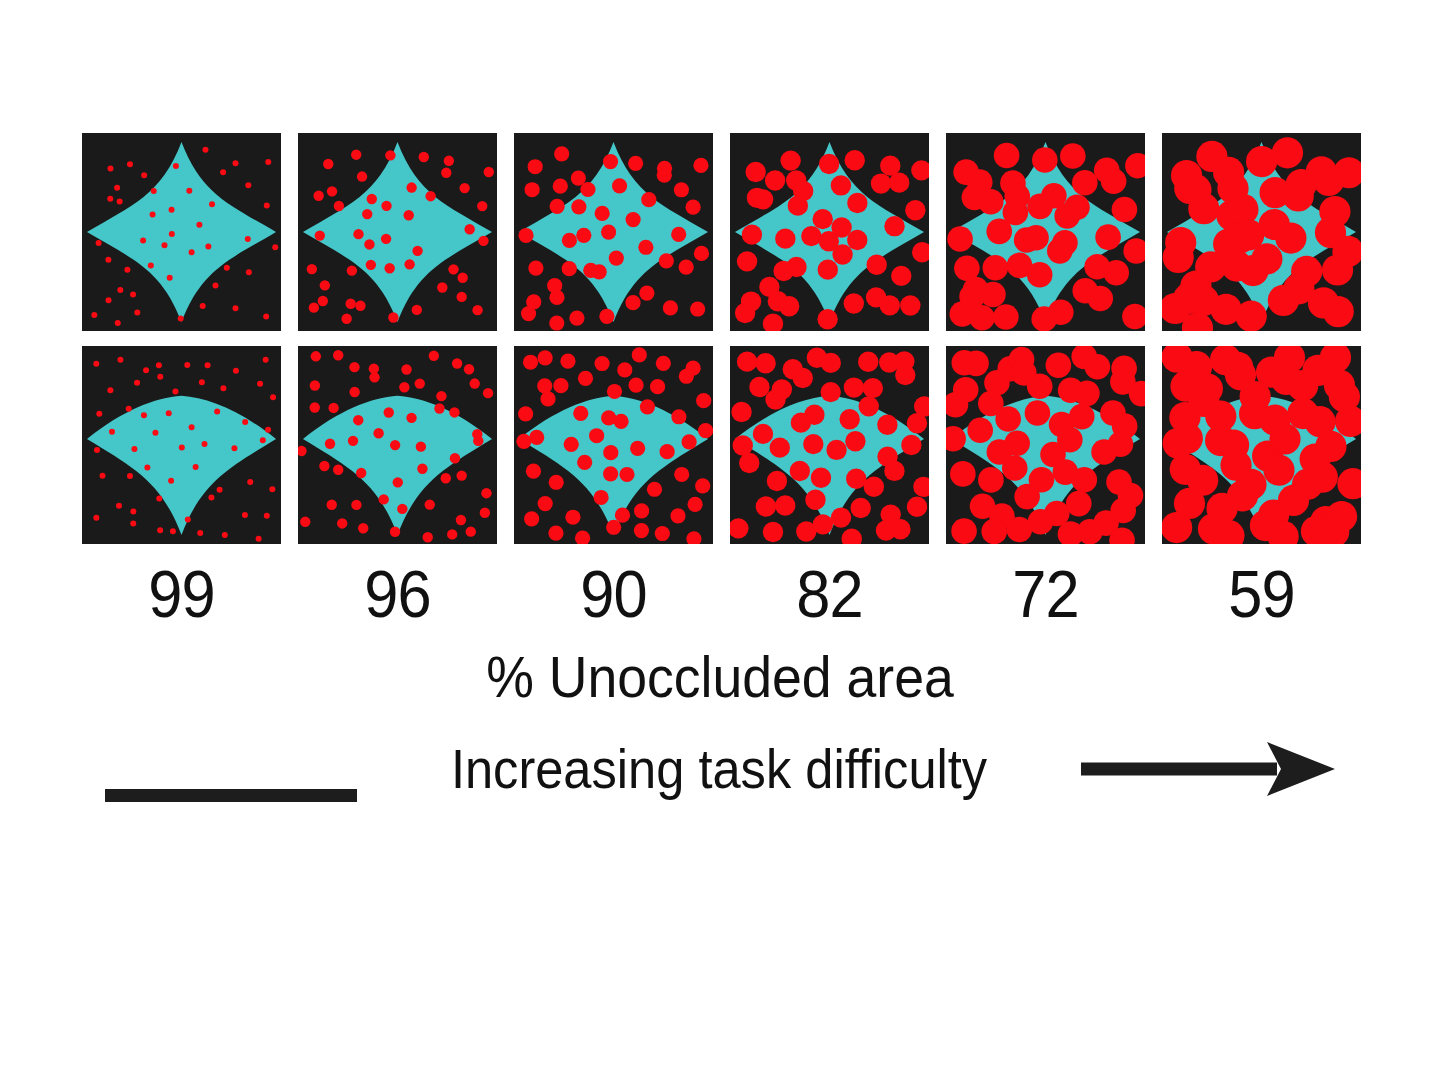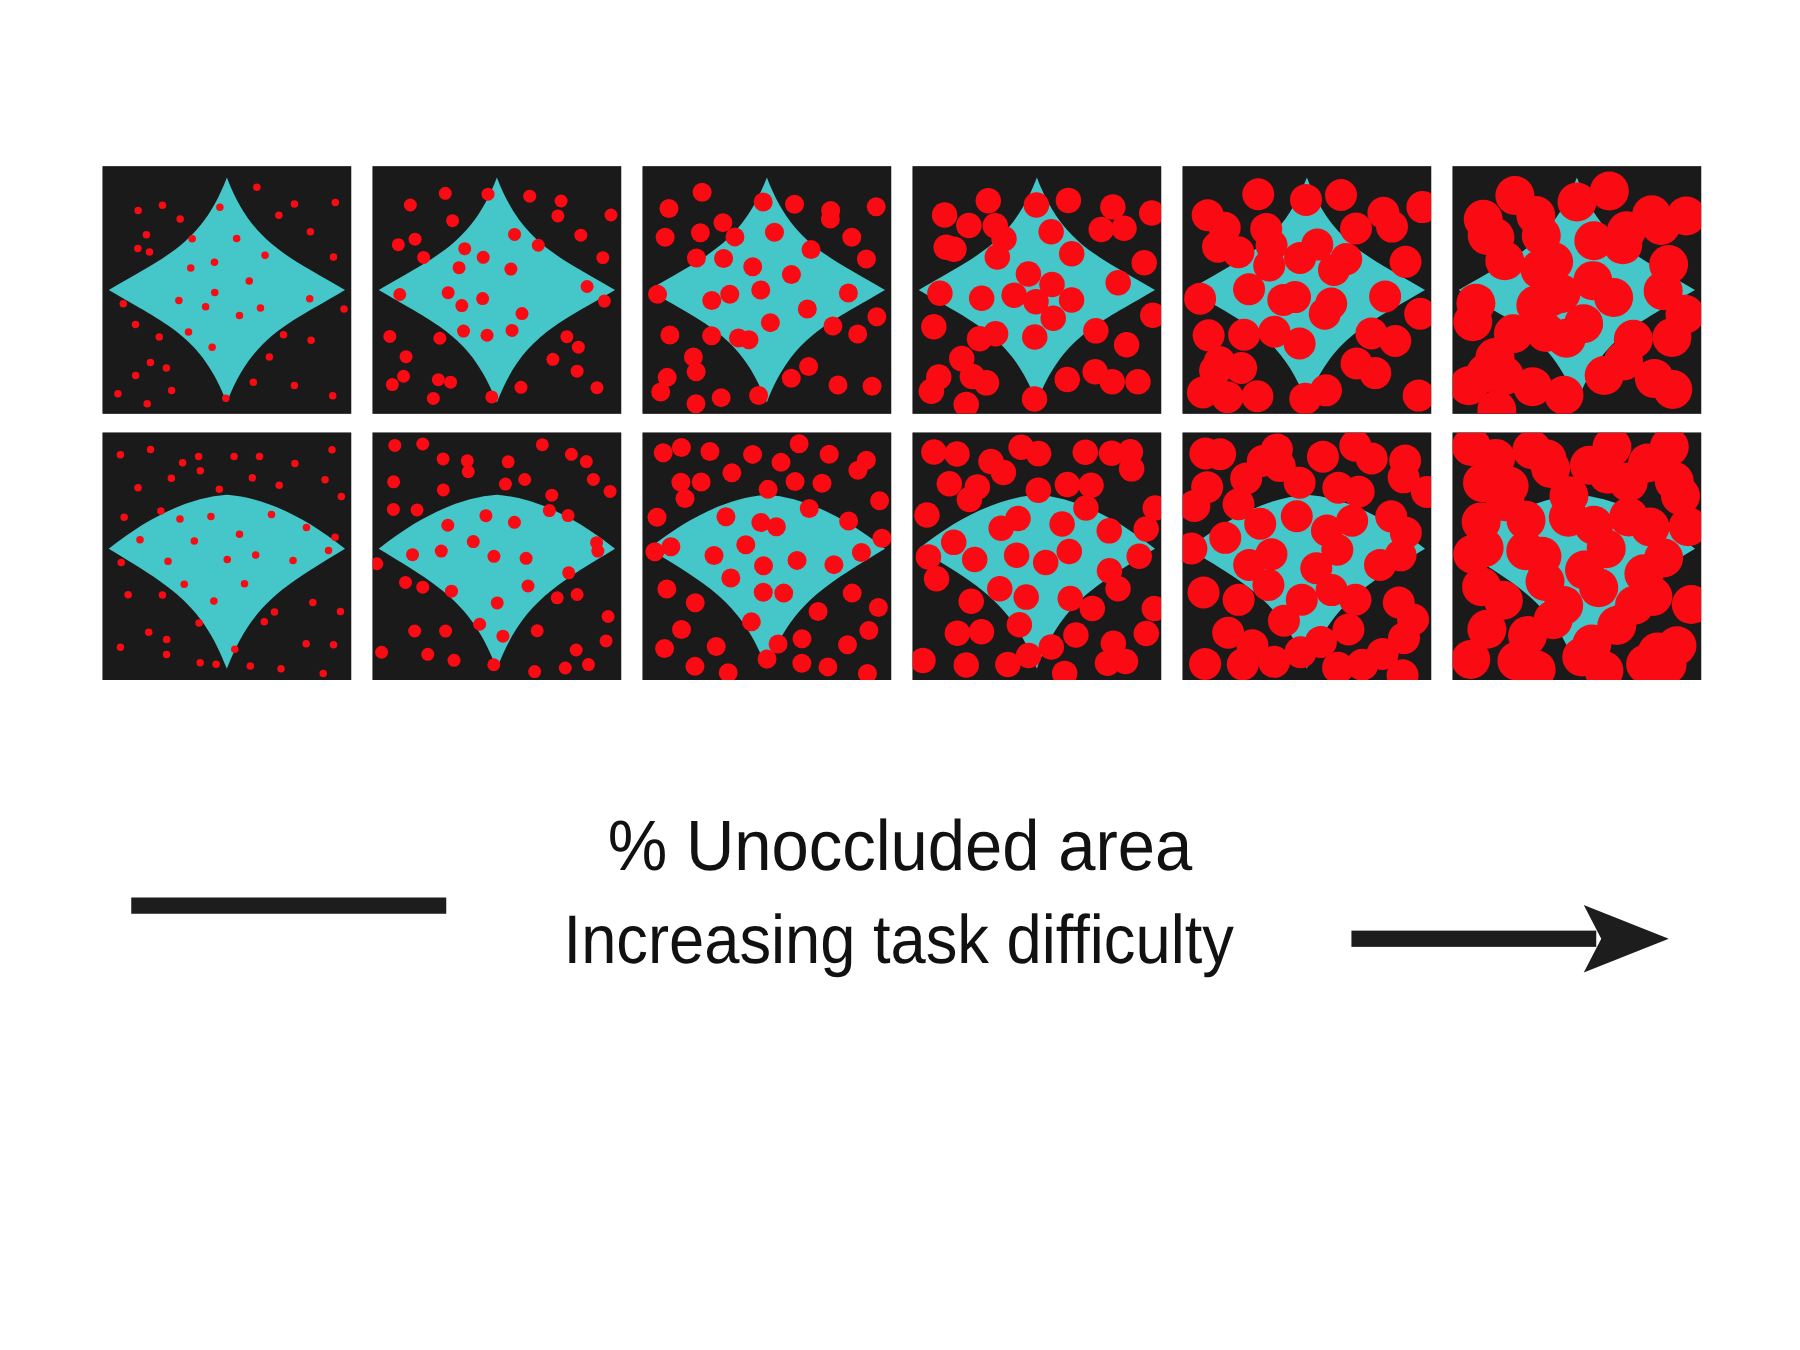--- a/index.html
+++ b/index.html
@@ -95,21 +95,21 @@
   }
 
   
   .difficulty-band {
     position: absolute;
     left: 105px;
     top: 718px;
     width: 1230px;
     height: 84px;
     display: flex;
-    align-items: flex-start;
+    align-items: flex-end;
   }
   .rule-left {
     flex: 0 0 auto;
     width: 252px;
     height: 13px;
     background: #1d1d1d;
   }
   .difficulty-text {
     flex: 1 1 auto;
     text-align: center;
@@ -796,20 +796,28 @@
             <circle cx="154.44" cy="185.29" r="15.60" fill="#fa0a12"></circle>
             <circle cx="171.69" cy="185.82" r="15.60" fill="#fa0a12"></circle>
             <circle cx="14.60" cy="181.56" r="15.60" fill="#fa0a12"></circle>
             <circle cx="16.14" cy="97.34" r="15.60" fill="#fa0a12"></circle>
           </svg>
         </div>
       </div>
 
   </div>
 
+  <div class="value-labels">
+    <div class="value-label">99</div>
+    <div class="value-label">96</div>
+    <div class="value-label">90</div>
+    <div class="value-label">82</div>
+    <div class="value-label">72</div>
+    <div class="value-label">59</div>
+  </div>
 
   <div class="axis-caption">% Unoccluded area</div>
 
   <div class="difficulty-band">
     <div class="rule-left"></div>
     <div class="difficulty-text">Increasing task difficulty</div>
     <div class="arrow-right">
       <svg width="254" height="66" viewBox="0 0 254 66" aria-hidden="true">
         <rect x="0" y="26.5" width="196" height="13" fill="#1d1d1d"></rect>
         <path d="M186 6 L254 33 L186 60 L200 33 Z" fill="#1d1d1d"></path>

